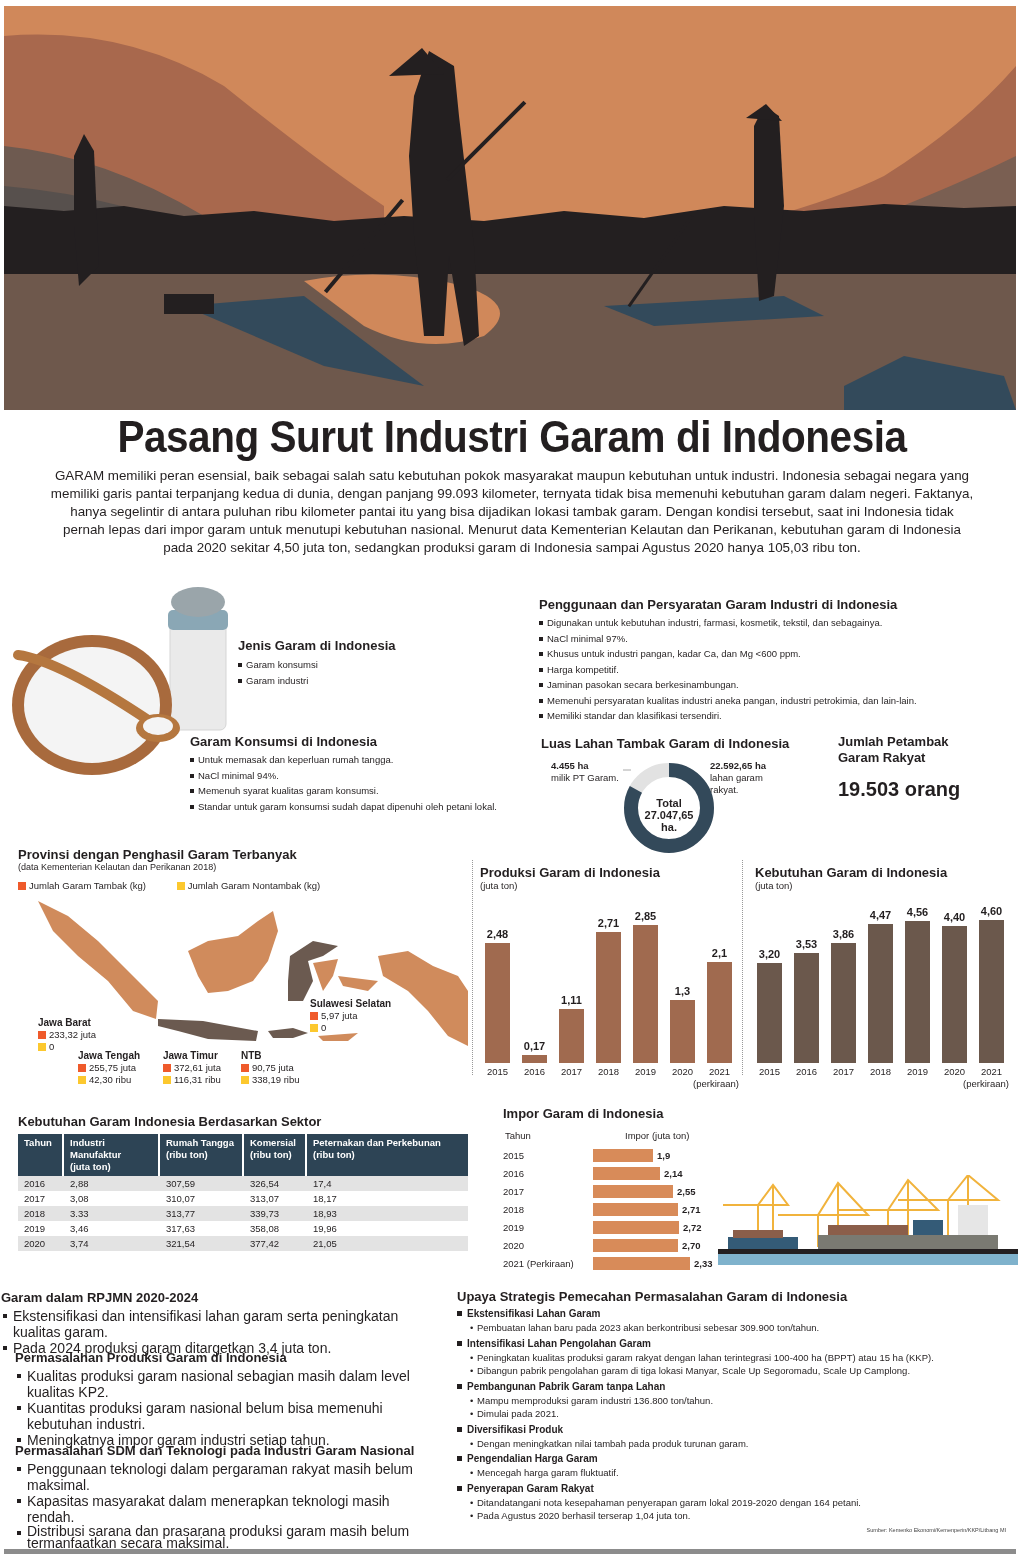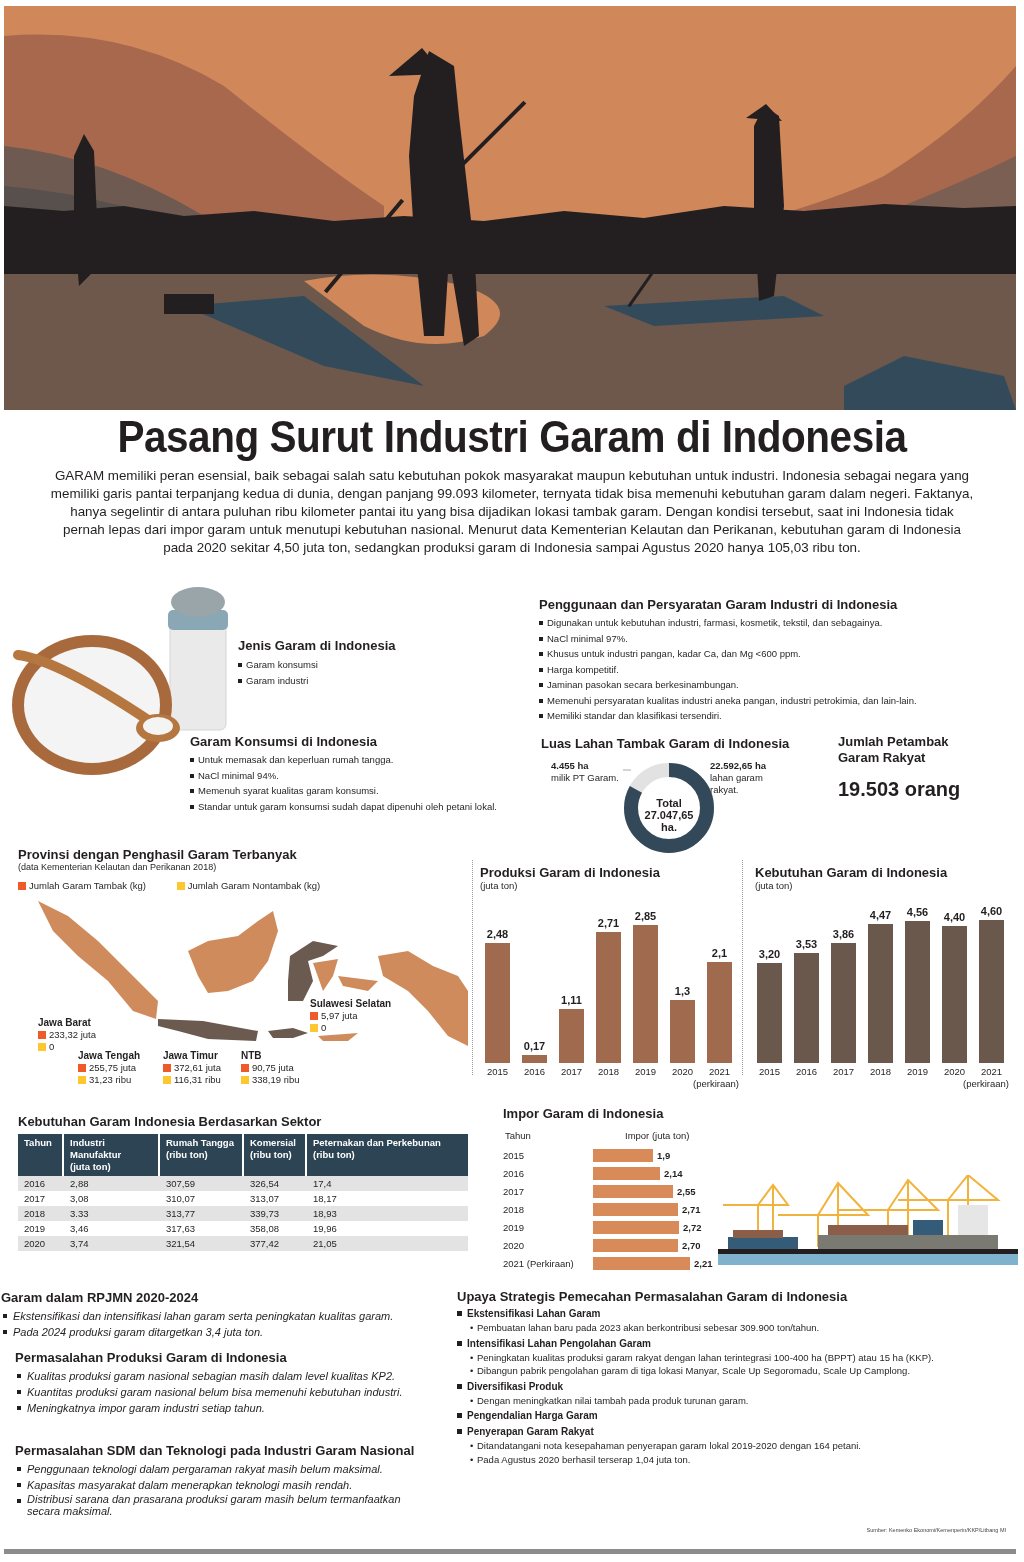--- a/index.html
+++ b/index.html
@@ -5,21 +5,21 @@
   * { box-sizing: border-box; margin: 0; padding: 0; }
   body { width: 1024px; height: 1562px; background: #fff; font-family: "Liberation Sans", sans-serif; color: #231f20; position: relative; overflow: hidden; }
   .abs { position: absolute; }
   .hero { left: 4px; top: 6px; width: 1012px; height: 404px; overflow: hidden; background: #d0885a; }
   .title { left: 0; top: 412px; width: 1024px; text-align: center; font-size: 44px; font-weight: bold; letter-spacing: -0.5px; transform: scaleX(0.92); }
   .lead { left: 50px; top: 467px; width: 924px; text-align: center; font-size: 13.4px; line-height: 18px; }
   h3 { font-size: 13px; font-weight: bold; }
   ul.sq { list-style: none; }
   ul.sq li { font-size: 9.5px; line-height: 15.5px; padding-left: 8px; position: relative; }
   ul.sq li::before { content: ""; position: absolute; left: 0; top: 6px; width: 4px; height: 4px; background: #231f20; }
-  ul.big li { font-size: 11px; line-height: 16px; padding-left: 12px; font-style: italic; }
+  ul.big li { font-size: 14px; line-height: 16px; padding-left: 12px; }
   ul.big li::before { left: 2px; }
   .bar-chart { position: absolute; }
   .bars { position: absolute; display: flex; align-items: flex-end; gap: 12px; }
   .bar-col { display: flex; flex-direction: column; align-items: center; justify-content: flex-end; width: 25px; position: relative; }
   .bar-val { font-size: 11px; font-weight: bold; margin-bottom: 3px; white-space: nowrap; }
   .bar { width: 25px; }
   .xlabels { position: absolute; display: flex; gap: 12px; }
   .xlabels span { width: 25px; text-align: center; font-size: 9.5px; white-space: nowrap; display: block; }
   .sub { font-size: 9.5px; }
   table.sector { border-collapse: separate; border-spacing: 0; font-size: 9.5px; }
@@ -165,21 +165,21 @@
   </svg>
 
   <div class="prov" style="left:20px; top:170px;">
     <b>Jawa Barat</b>
     <div><span class="legend-sq" style="background:#ef5a2b;"></span><span>233,32 juta</span></div>
     <div><span class="legend-sq" style="background:#fcc82e;"></span><span>0</span></div>
   </div>
   <div class="prov" style="left:60px; top:203px;">
     <b>Jawa Tengah</b>
     <div><span class="legend-sq" style="background:#ef5a2b;"></span><span>255,75 juta</span></div>
-    <div><span class="legend-sq" style="background:#fcc82e;"></span><span>31,23 ribu</span></div>
+    <div><span class="legend-sq" style="background:#fcc82e;"></span><span>42,30 ribu</span></div>
   </div>
   <div class="prov" style="left:145px; top:203px;">
     <b>Jawa Timur</b>
     <div><span class="legend-sq" style="background:#ef5a2b;"></span><span>372,61 juta</span></div>
     <div><span class="legend-sq" style="background:#fcc82e;"></span><span>116,31 ribu</span></div>
   </div>
   <div class="prov" style="left:223px; top:203px;">
     <b>NTB</b>
     <div><span class="legend-sq" style="background:#ef5a2b;"></span><span>90,75 juta</span></div>
     <div><span class="legend-sq" style="background:#fcc82e;"></span><span>338,19 ribu</span></div>
@@ -366,21 +366,21 @@
       <span class="imp-val">2,72</span>
     </div>
   <div class="imp-row" style="top:130px;">
       <span class="imp-year">2020</span>
       <div class="imp-bar" style="width:85px;"></div>
       <span class="imp-val">2,70</span>
     </div>
   <div class="imp-row" style="top:148px;">
       <span class="imp-year">2021 (Perkiraan)</span>
       <div class="imp-bar" style="width:97px;"></div>
-      <span class="imp-val">2,21</span>
+      <span class="imp-val">2,33</span>
     </div>
 </div>
 
 <div class="abs" style="left:718px; top:1175px; width:300px; height:90px;">
   <svg width="300" height="90" viewBox="0 0 300 90">
     <rect x="0" y="78" width="300" height="12" fill="#7fb2cc"></rect>
     <rect x="0" y="74" width="300" height="5" fill="#231f20"></rect>
     <g stroke="#f1b33c" stroke-width="2" fill="none">
       <path d="M5 30 L70 30 L55 10 L40 30 M55 10 L55 72"></path>
       <path d="M40 30 L40 72"></path>
@@ -428,25 +428,31 @@
   <div>
     <div class="strat-h">Ekstensifikasi Lahan Garam</div>
     <div class="strat-i">Pembuatan lahan baru pada 2023 akan berkontribusi sebesar 309.900 ton/tahun.</div>
   </div>
   <div style="margin-top:2px;">
     <div class="strat-h">Intensifikasi Lahan Pengolahan Garam</div>
     <div class="strat-i">Peningkatan kualitas produksi garam rakyat dengan lahan terintegrasi 100-400 ha (BPPT) atau 15 ha (KKP).</div>
     <div class="strat-i">Dibangun pabrik pengolahan garam di tiga lokasi Manyar, Scale Up Segoromadu, Scale Up Camplong.</div>
   </div>
   <div style="margin-top:2px;">
+    <div class="strat-h">Pembangunan Pabrik Garam tanpa Lahan</div>
+    <div class="strat-i">Mampu memproduksi garam industri 136.800 ton/tahun.</div>
+    <div class="strat-i">Dimulai pada 2021.</div>
+  </div>
+  <div style="margin-top:2px;">
     <div class="strat-h">Diversifikasi Produk</div>
     <div class="strat-i">Dengan meningkatkan nilai tambah pada produk turunan garam.</div>
   </div>
   <div style="margin-top:2px;">
     <div class="strat-h">Pengendalian Harga Garam</div>
+    <div class="strat-i">Mencegah harga garam fluktuatif.</div>
   </div>
   <div style="margin-top:2px;">
     <div class="strat-h">Penyerapan Garam Rakyat</div>
     <div class="strat-i">Ditandatangani nota kesepahaman penyerapan garam lokal 2019-2020 dengan 164 petani.</div>
     <div class="strat-i">Pada Agustus 2020 berhasil terserap 1,04 juta ton.</div>
   </div>
 </div>
 
 <div class="abs" style="right:18px; top:1527px; font-size:5.5px; color:#444;">Sumber: Kemenko Ekonomi/Kemenperin/KKP/Litbang MI</div>
 <div class="abs" style="left:4px; top:1549px; width:1012px; height:5px; background:#8c8c8c;"></div>

